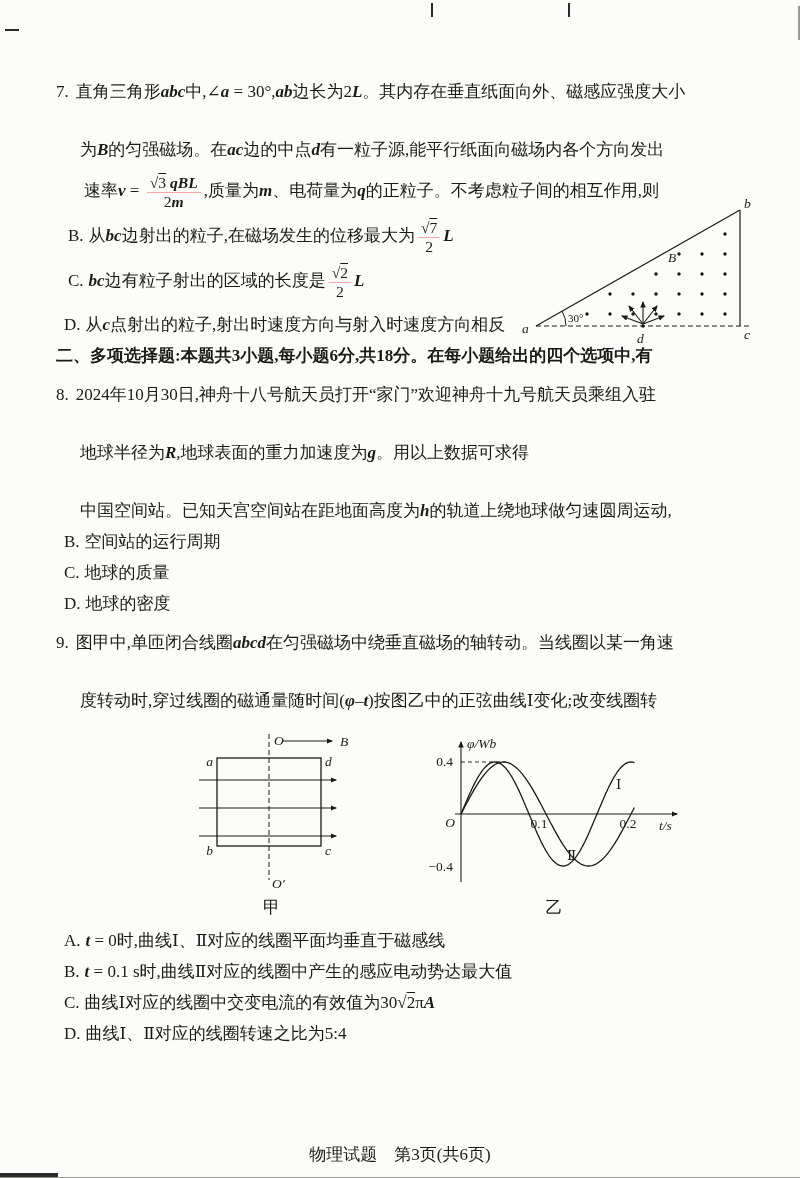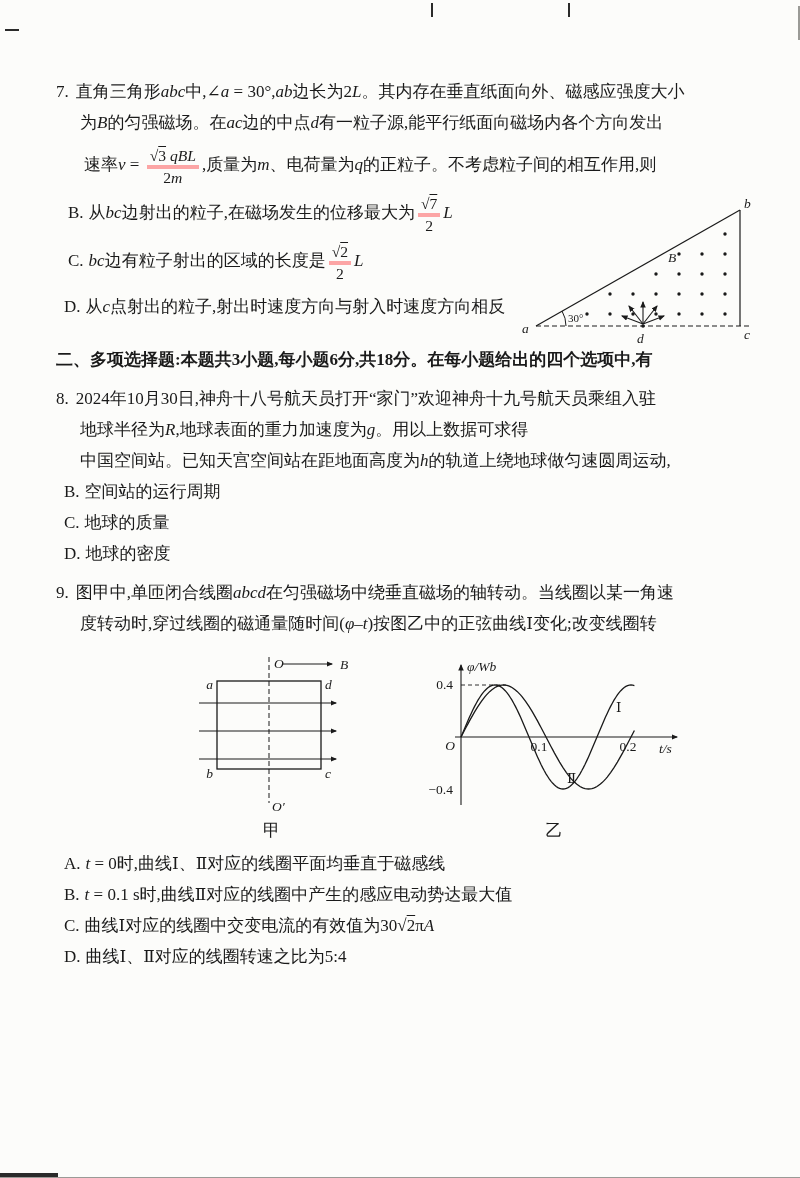--- a/index.html
+++ b/index.html
@@ -1,30 +1,30 @@
 <!DOCTYPE html>
 <html><head>
 <meta charset="utf-8">
 <style>
   html,body{margin:0;padding:0;}
   .page{position:relative;width:800px;height:1178px;background:#fcfcfa;overflow:hidden;
         font-family:"Liberation Serif","DejaVu Serif",serif;color:#1a1a1a;}
   .content{padding:76px 40px 0 56px;}
   .line{font-size:17px;line-height:31px;white-space:nowrap;}
-  .cont{padding-left:24px;}
+  .cont{padding-left:24px;margin-top:27px;}
   .opt{padding-left:8px;}
   .frac-line{margin:9px 4px;}
   .qnum{display:inline-block;margin-right:7px;}
   .olabel{display:inline-block;margin-right:5px;}
   .bold{font-weight:bold;}
-  .it{font-style:italic;}
+  .it{font-style:italic;font-weight:bold;}
   .ov{text-decoration:overline;}
   .frac{display:inline-block;vertical-align:middle;text-align:center;line-height:1.12;
         font-size:0.92em;margin:0 3px;}
-  .frac .num{display:block;border-bottom:4px solid #fca5a5;padding:0 3px;}
+  .frac .num{display:block;border-bottom:1px solid #fca5a5;padding:0 3px;}
   .frac .den{display:block;padding:0 3px;}
   .figures{display:flex;align-items:flex-end;gap:60px;margin:12px 0 6px 128px;}
   .fig{margin:0;text-align:center;}
   .fig figcaption{font-size:17px;margin-top:2px;}
   svg text{font-family:"Liberation Serif","DejaVu Serif",serif;font-size:13.5px;fill:#1a1a1a;}
   svg .svgit{font-style:italic;}
   svg .small{font-size:11px;}
   .tri-fig{position:absolute;left:518px;top:196px;}
   .footer{position:absolute;left:0;bottom:12px;width:100%;text-align:center;font-size:17px;}
   .mark{position:absolute;background:#2a2a2a;}
@@ -104,21 +104,21 @@
     <div class="line opt frac-line">
       <span class="olabel">B.</span><span><span>从</span><span class="it">bc</span><span>边射出的粒子,在磁场发生的位移最大为</span></span><span class="frac"><span class="num"><span>√</span><span class="ov">7</span></span><span class="den"><span>2</span></span></span><span><span class="it">L</span></span>
     </div>
     <div class="line opt frac-line">
       <span class="olabel">C.</span><span><span class="it">bc</span><span>边有粒子射出的区域的长度是</span></span><span class="frac"><span class="num"><span>√</span><span class="ov">2</span></span><span class="den"><span>2</span></span></span><span><span class="it">L</span></span>
     </div>
     <div class="line opt">
       <span class="olabel">D.</span><span><span>从</span><span class="it">c</span><span>点射出的粒子,射出时速度方向与射入时速度方向相反</span></span>
     </div>
 
-    <div class="line bold" style="margin-top:22px">二、多项选择题:本题共3小题,每小题6分,共18分。在每小题给出的四个选项中,有</div>
+    <div class="line bold" style="margin-top:0">二、多项选择题:本题共3小题,每小题6分,共18分。在每小题给出的四个选项中,有</div>
 
     <div class="line" style="margin-top:8px"><span class="qnum">8.</span><span>2024年10月30日,神舟十八号航天员打开“家门”欢迎神舟十九号航天员乘组入驻</span></div>
     <div class="line cont"><span><span>地球半径为</span><span class="it">R</span><span>,地球表面的重力加速度为</span><span class="it">g</span><span>。用以上数据可求得</span></span></div>
     <div class="line cont"><span><span>中国空间站。已知天宫空间站在距地面高度为</span><span class="it">h</span><span>的轨道上绕地球做匀速圆周运动,</span></span></div>
     <div class="line opt"><span class="olabel">B.</span><span>空间站的运行周期</span></div>
     <div class="line opt"><span class="olabel">C.</span><span>地球的质量</span></div>
     <div class="line opt"><span class="olabel">D.</span><span>地球的密度</span></div>
 
     <div class="line" style="margin-top:8px"><span class="qnum">9.</span><span><span>图甲中,单匝闭合线圈</span><span class="it">abcd</span><span>在匀强磁场中绕垂直磁场的轴转动。当线圈以某一角速</span></span></div>
     <div class="line cont"><span><span>度转动时,穿过线圈的磁通量随时间(</span><span class="it">φ</span><span>–</span><span class="it">t</span><span>)按图乙中的正弦曲线Ⅰ变化;改变线圈转</span></span></div>
@@ -167,14 +167,15 @@
       </figure>
     </div>
 
     <div class="line opt"><span class="olabel">A.</span><span><span class="it">t</span><span> = 0时,曲线Ⅰ、Ⅱ对应的线圈平面均垂直于磁感线</span></span></div>
     <div class="line opt"><span class="olabel">B.</span><span><span class="it">t</span><span> = 0.1 s时,曲线Ⅱ对应的线圈中产生的感应电动势达最大值</span></span></div>
     <div class="line opt"><span class="olabel">C.</span><span><span>曲线Ⅰ对应的线圈中交变电流的有效值为30</span><span>√</span><span class="ov">2</span><span>π</span><span class="it">A</span></span></div>
     <div class="line opt"><span class="olabel">D.</span><span><span>曲线Ⅰ、Ⅱ对应的线圈转速之比为5:4</span></span></div>
 
   </div>
 
+  <div class="footer">物理试题　第3页(共6页)</div>
 
 </div>
 
 </body></html>

